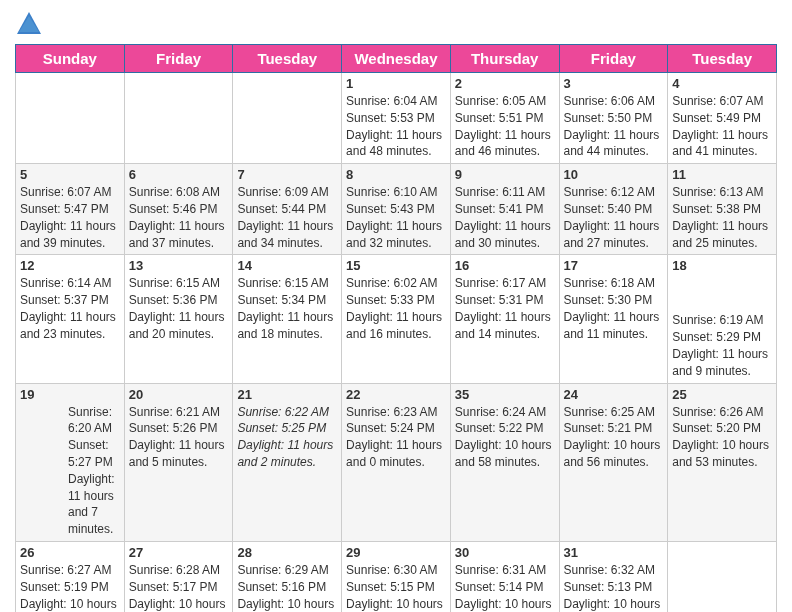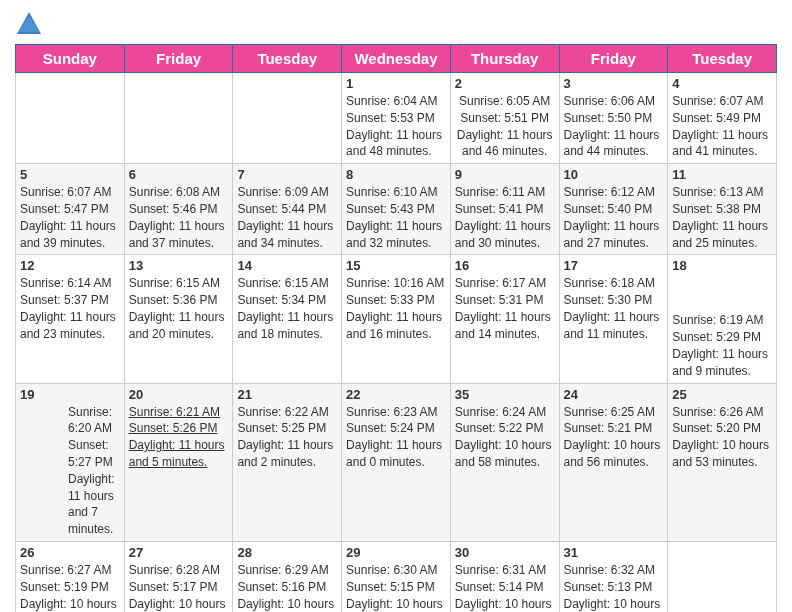--- a/index.html
+++ b/index.html
@@ -139,21 +139,21 @@
           <td class="empty-cell"></td>
           <td>
             <div class="day-number">1</div>
             <div class="day-info" style="white-space: pre-line;">Sunrise: 6:04 AM
 Sunset: 5:53 PM
 Daylight: 11 hours
 and 48 minutes.</div>
           </td>
           <td>
             <div class="day-number">2</div>
-            <div class="day-info" style="white-space: pre-line; text-align: center;">Sunrise: 6:05 AM
+            <div class="day-info" style="white-space: pre-line;">Sunrise: 6:05 AM
 Sunset: 5:51 PM
 Daylight: 11 hours
 and 46 minutes.</div>
           </td>
           <td>
             <div class="day-number">3</div>
             <div class="day-info" style="white-space: pre-line;">Sunrise: 6:06 AM
 Sunset: 5:50 PM
 Daylight: 11 hours
 and 44 minutes.</div>
@@ -234,21 +234,21 @@
           </td>
           <td>
             <div class="day-number">14</div>
             <div class="day-info" style="white-space: pre-line;">Sunrise: 6:15 AM
 Sunset: 5:34 PM
 Daylight: 11 hours
 and 18 minutes.</div>
           </td>
           <td>
             <div class="day-number">15</div>
-            <div class="day-info" style="white-space: pre-line;">Sunrise: 10:16 AM
+            <div class="day-info" style="white-space: pre-line;">Sunrise: 6:02 AM
 Sunset: 5:33 PM
 Daylight: 11 hours
 and 16 minutes.</div>
           </td>
           <td>
             <div class="day-number">16</div>
             <div class="day-info" style="white-space: pre-line;">Sunrise: 6:17 AM
 Sunset: 5:31 PM
 Daylight: 11 hours
 and 14 minutes.</div>
@@ -271,28 +271,28 @@
         <tr>
           <td>
             <div class="day-number">19</div>
             <div class="day-info" style="white-space: pre-line; margin-left: 48px;">Sunrise: 6:20 AM
 Sunset: 5:27 PM
 Daylight: 11 hours
 and 7 minutes.</div>
           </td>
           <td>
             <div class="day-number">20</div>
-            <div class="day-info" style="white-space: pre-line; text-decoration: underline;">Sunrise: 6:21 AM
+            <div class="day-info" style="white-space: pre-line;">Sunrise: 6:21 AM
 Sunset: 5:26 PM
 Daylight: 11 hours
 and 5 minutes.</div>
           </td>
           <td>
             <div class="day-number">21</div>
-            <div class="day-info" style="white-space: pre-line;">Sunrise: 6:22 AM
+            <div class="day-info" style="white-space: pre-line; font-style: italic;">Sunrise: 6:22 AM
 Sunset: 5:25 PM
 Daylight: 11 hours
 and 2 minutes.</div>
           </td>
           <td>
             <div class="day-number">22</div>
             <div class="day-info" style="white-space: pre-line;">Sunrise: 6:23 AM
 Sunset: 5:24 PM
 Daylight: 11 hours
 and 0 minutes.</div>

